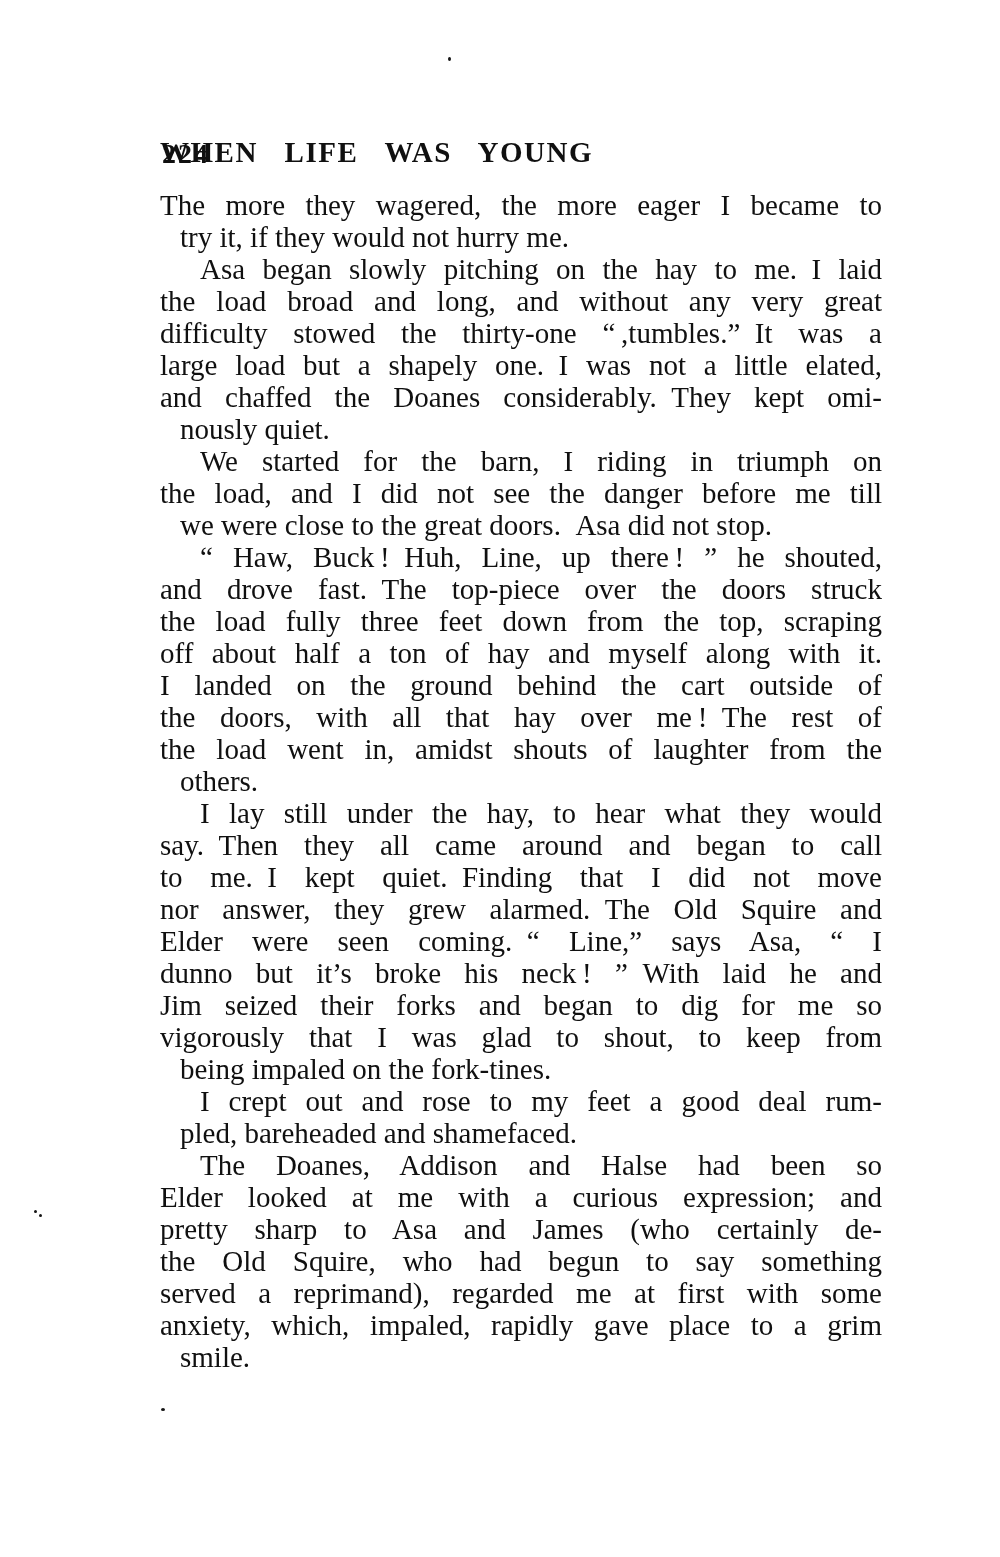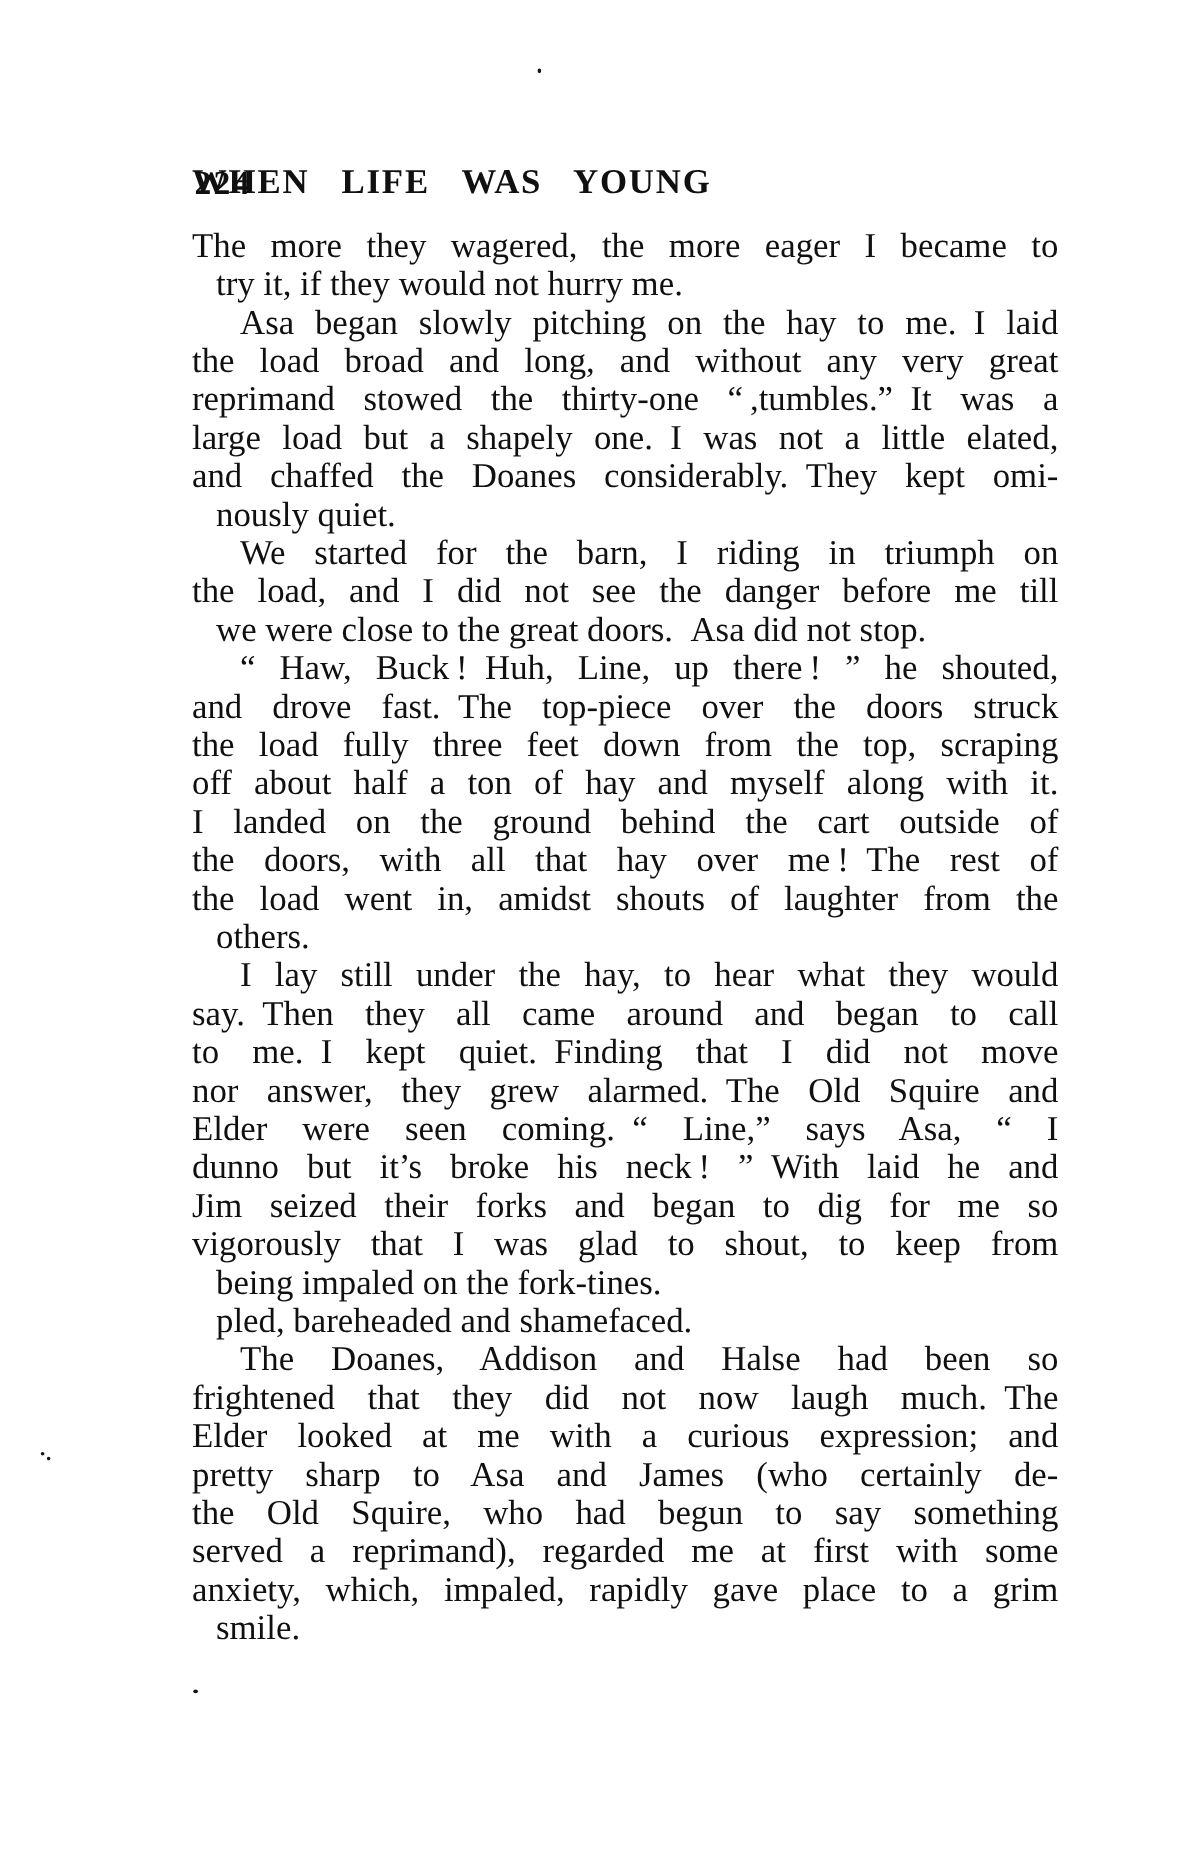--- a/index.html
+++ b/index.html
@@ -79,21 +79,21 @@
   </div>
 
   <div class="page-body" id="page-body">
       <div class="paragraph">
         <div class="text-line">The more they wagered, the more eager I became to</div>
         <div class="text-line last">try it, if they would not hurry me.</div>
       </div>
       <div class="paragraph">
         <div class="text-line indent">Asa began slowly pitching on the hay to me. I laid</div>
         <div class="text-line">the load broad and long, and without any very great</div>
-        <div class="text-line">reprimand stowed the thirty-one “ ,tumbles.” It was a</div>
+        <div class="text-line">difficulty stowed the thirty-one “ ,tumbles.” It was a</div>
         <div class="text-line">large load but a shapely one. I was not a little elated,</div>
         <div class="text-line">and chaffed the Doanes considerably. They kept omi-</div>
         <div class="text-line last">nously quiet.</div>
       </div>
       <div class="paragraph">
         <div class="text-line indent">We started for the barn, I riding in triumph on</div>
         <div class="text-line">the load, and I did not see the danger before me till</div>
         <div class="text-line last">we were close to the great doors. Asa did not stop.</div>
       </div>
       <div class="paragraph">
@@ -111,25 +111,25 @@
         <div class="text-line">say. Then they all came around and began to call</div>
         <div class="text-line">to me. I kept quiet. Finding that I did not move</div>
         <div class="text-line">nor answer, they grew alarmed. The Old Squire and</div>
         <div class="text-line">Elder were seen coming. “ Line,” says Asa, “ I</div>
         <div class="text-line">dunno but it’s broke his neck ! ” With laid he and</div>
         <div class="text-line">Jim seized their forks and began to dig for me so</div>
         <div class="text-line">vigorously that I was glad to shout, to keep from</div>
         <div class="text-line last">being impaled on the fork-tines.</div>
       </div>
       <div class="paragraph">
+        <div class="text-line indent">I crept out and rose to my feet a good deal rum-</div>
         <div class="text-line last">pled, bareheaded and shamefaced.</div>
       </div>
       <div class="paragraph">
         <div class="text-line indent">The Doanes, Addison and Halse had been so</div>
-        <div class="text-line">frightened that they did not now laugh much. The</div>
         <div class="text-line">Elder looked at me with a curious expression; and</div>
         <div class="text-line">pretty sharp to Asa and James (who certainly de-</div>
         <div class="text-line">the Old Squire, who had begun to say something</div>
         <div class="text-line">served a reprimand), regarded me at first with some</div>
         <div class="text-line">anxiety, which, impaled, rapidly gave place to a grim</div>
         <div class="text-line last">smile.</div>
       </div>
     </div>
 
   <div class="speck speck-a"></div>

